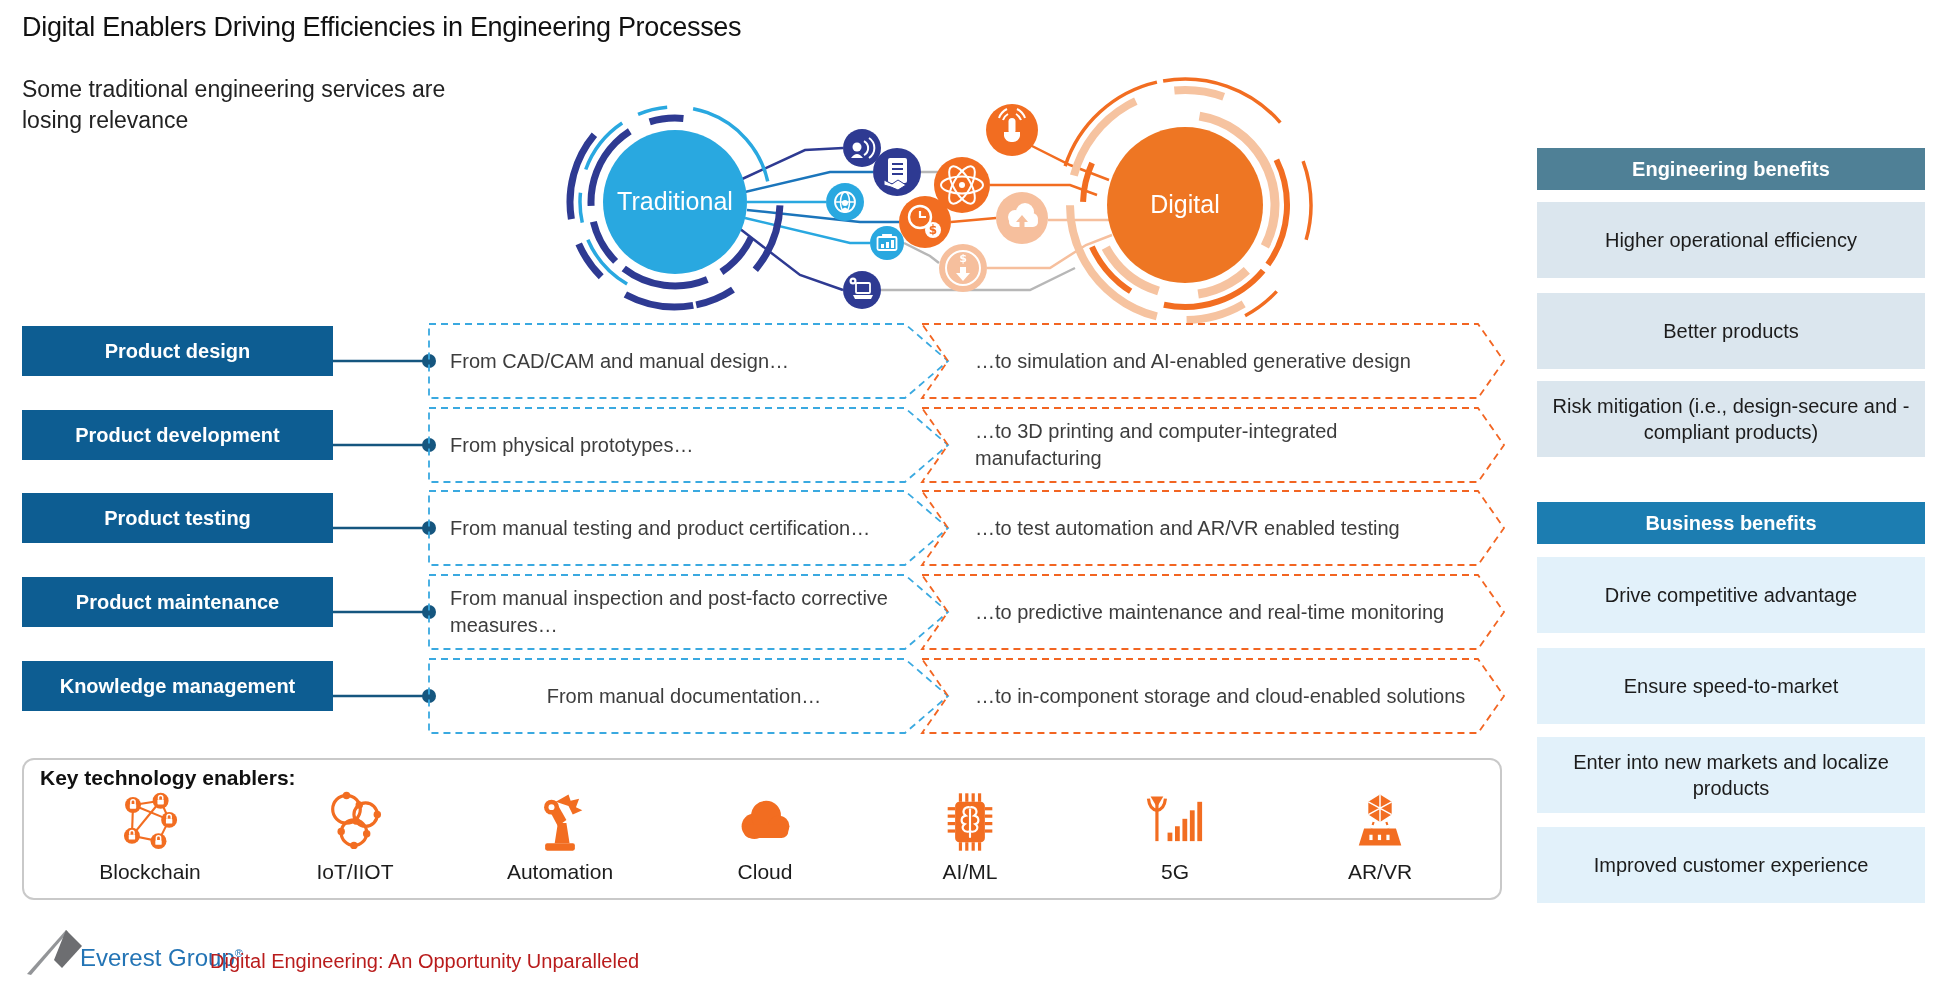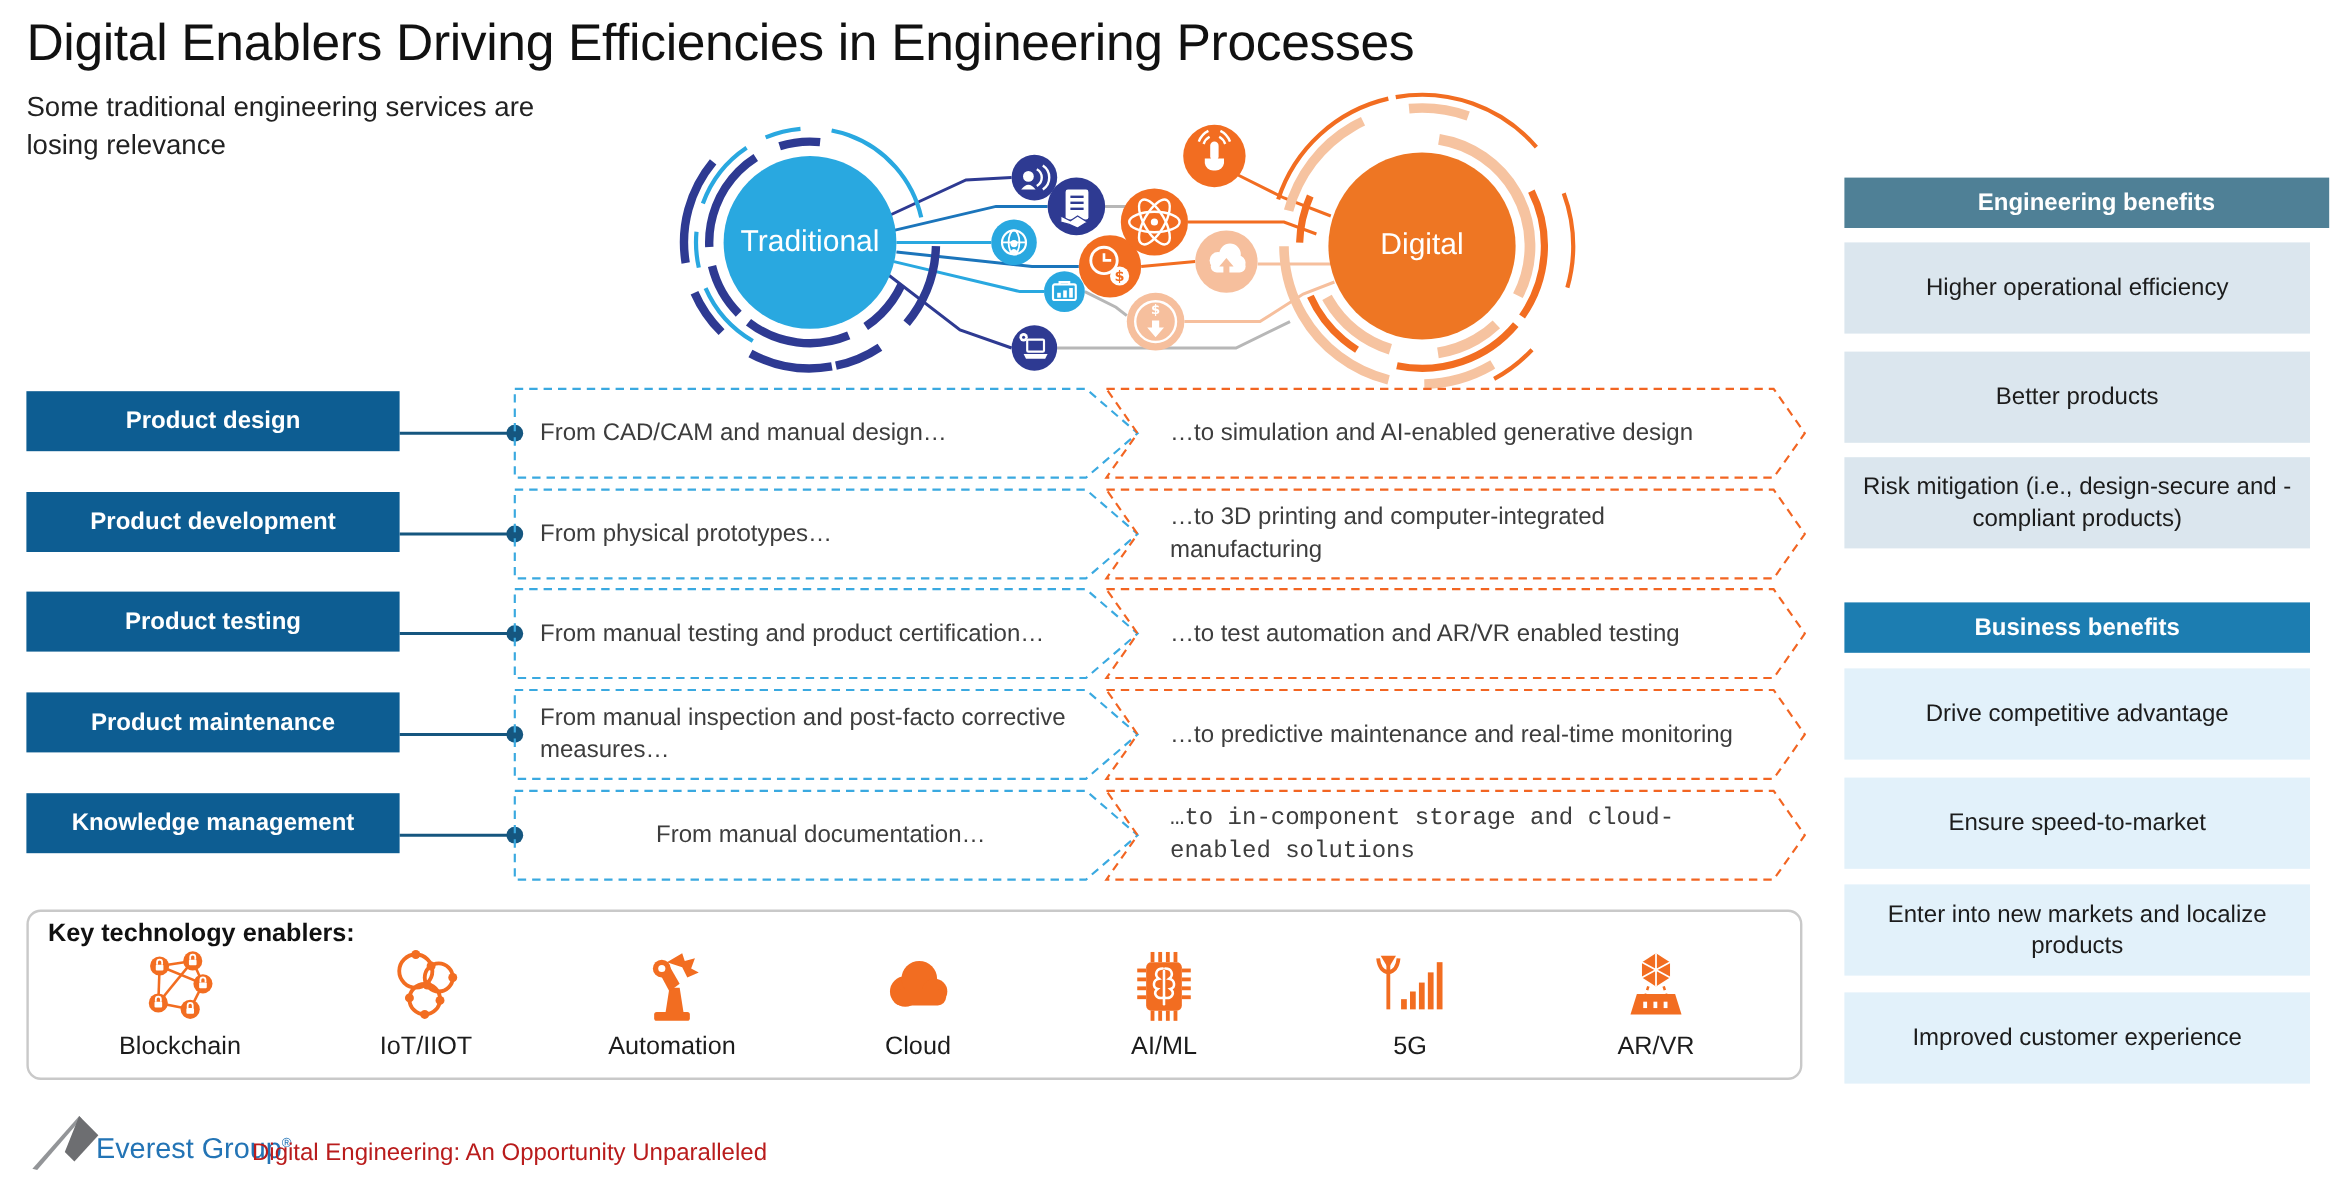--- a/index.html
+++ b/index.html
@@ -1,34 +1,34 @@
 <!DOCTYPE html>
 <html><head>
 <meta charset="utf-8">
 <style>
   html,body{margin:0;padding:0;background:#ffffff;}
   .canvas{position:relative;width:1948px;height:1002px;background:#fff;overflow:hidden;
           font-family:"Liberation Sans",sans-serif;color:#3d3d3d;}
   .abs{position:absolute;}
   
-  .page-title{left:22px;top:12px;font-size:43px;font-weight:400;color:#111;letter-spacing:-0.3px;}
+  .page-title{left:22px;top:12px;font-size:27px;font-weight:400;color:#111;letter-spacing:-0.3px;}
   .page-subtitle{left:22px;top:74px;width:440px;font-size:23px;line-height:1.35;color:#222;}
   
   .blue-box{left:22px;width:311px;height:50px;background:#0d5d92;color:#fff;
             font-weight:bold;font-size:20px;display:flex;align-items:center;justify-content:center;text-align:center;}
   .from-text{left:450px;width:468px;height:74px;display:flex;align-items:center;
              font-size:20px;line-height:1.35;color:#3d3d3d;}
   .to-text{left:975px;width:492px;height:74px;display:flex;align-items:center;
            font-size:20px;line-height:1.35;color:#3d3d3d;}
   
   .side-header{left:1537px;width:388px;height:42px;color:#fff;font-weight:bold;font-size:20px;
                display:flex;align-items:center;justify-content:center;}
   .side-item{left:1537px;width:388px;height:76px;display:flex;align-items:center;justify-content:center;
              text-align:center;font-size:20px;line-height:1.3;color:#1c1c1c;padding:0 14px;box-sizing:border-box;}
-  .hdr-eng{background:#4f8096;padding-left:16px;}
+  .hdr-eng{background:#4f8096;}
   .hdr-bus{background:#1c7db1;}
   .item-eng{background:#dbe6ee;}
   .item-bus{background:#e2f1fa;}
   
   .enablers{left:22px;top:758px;width:1480px;height:142px;border:2px solid #c9c9c9;border-radius:12px;
             box-sizing:border-box;}
   .enablers-label{left:40px;top:766px;font-size:21px;font-weight:bold;color:#111;}
   .enabler-row{left:60px;top:788px;width:1410px;display:flex;justify-content:space-between;}
   .enabler-col{display:flex;flex-direction:column;align-items:center;width:180px;}
   .enabler-col .lbl{font-size:21px;color:#1c1c1c;margin-top:4px;}
@@ -229,21 +229,21 @@
   <div class="abs to-text" style="top:575px;">
     <span>…to predictive maintenance and real-time monitoring</span>
     </div>
 
   <div class="abs blue-box" style="top:661px;">
     <span>Knowledge management</span>
     </div>
   <div class="abs from-text" style="top:659px;justify-content:center;">
     <span>From manual documentation…</span>
     </div>
-  <div class="abs to-text" style="top:659px;font-family:Liberation Mono, monospace;">
+  <div class="abs to-text" style="top:659px;">
     <span>…to in-component storage and cloud-enabled solutions</span>
     </div>
 
   <div class="abs side-header hdr-eng" style="top:148px;">
     <span>Engineering benefits</span>
     </div>
   <div class="abs side-item item-eng" style="top:202px;">
     <span>Higher operational efficiency</span>
     </div>
   <div class="abs side-item item-eng" style="top:381px;">

